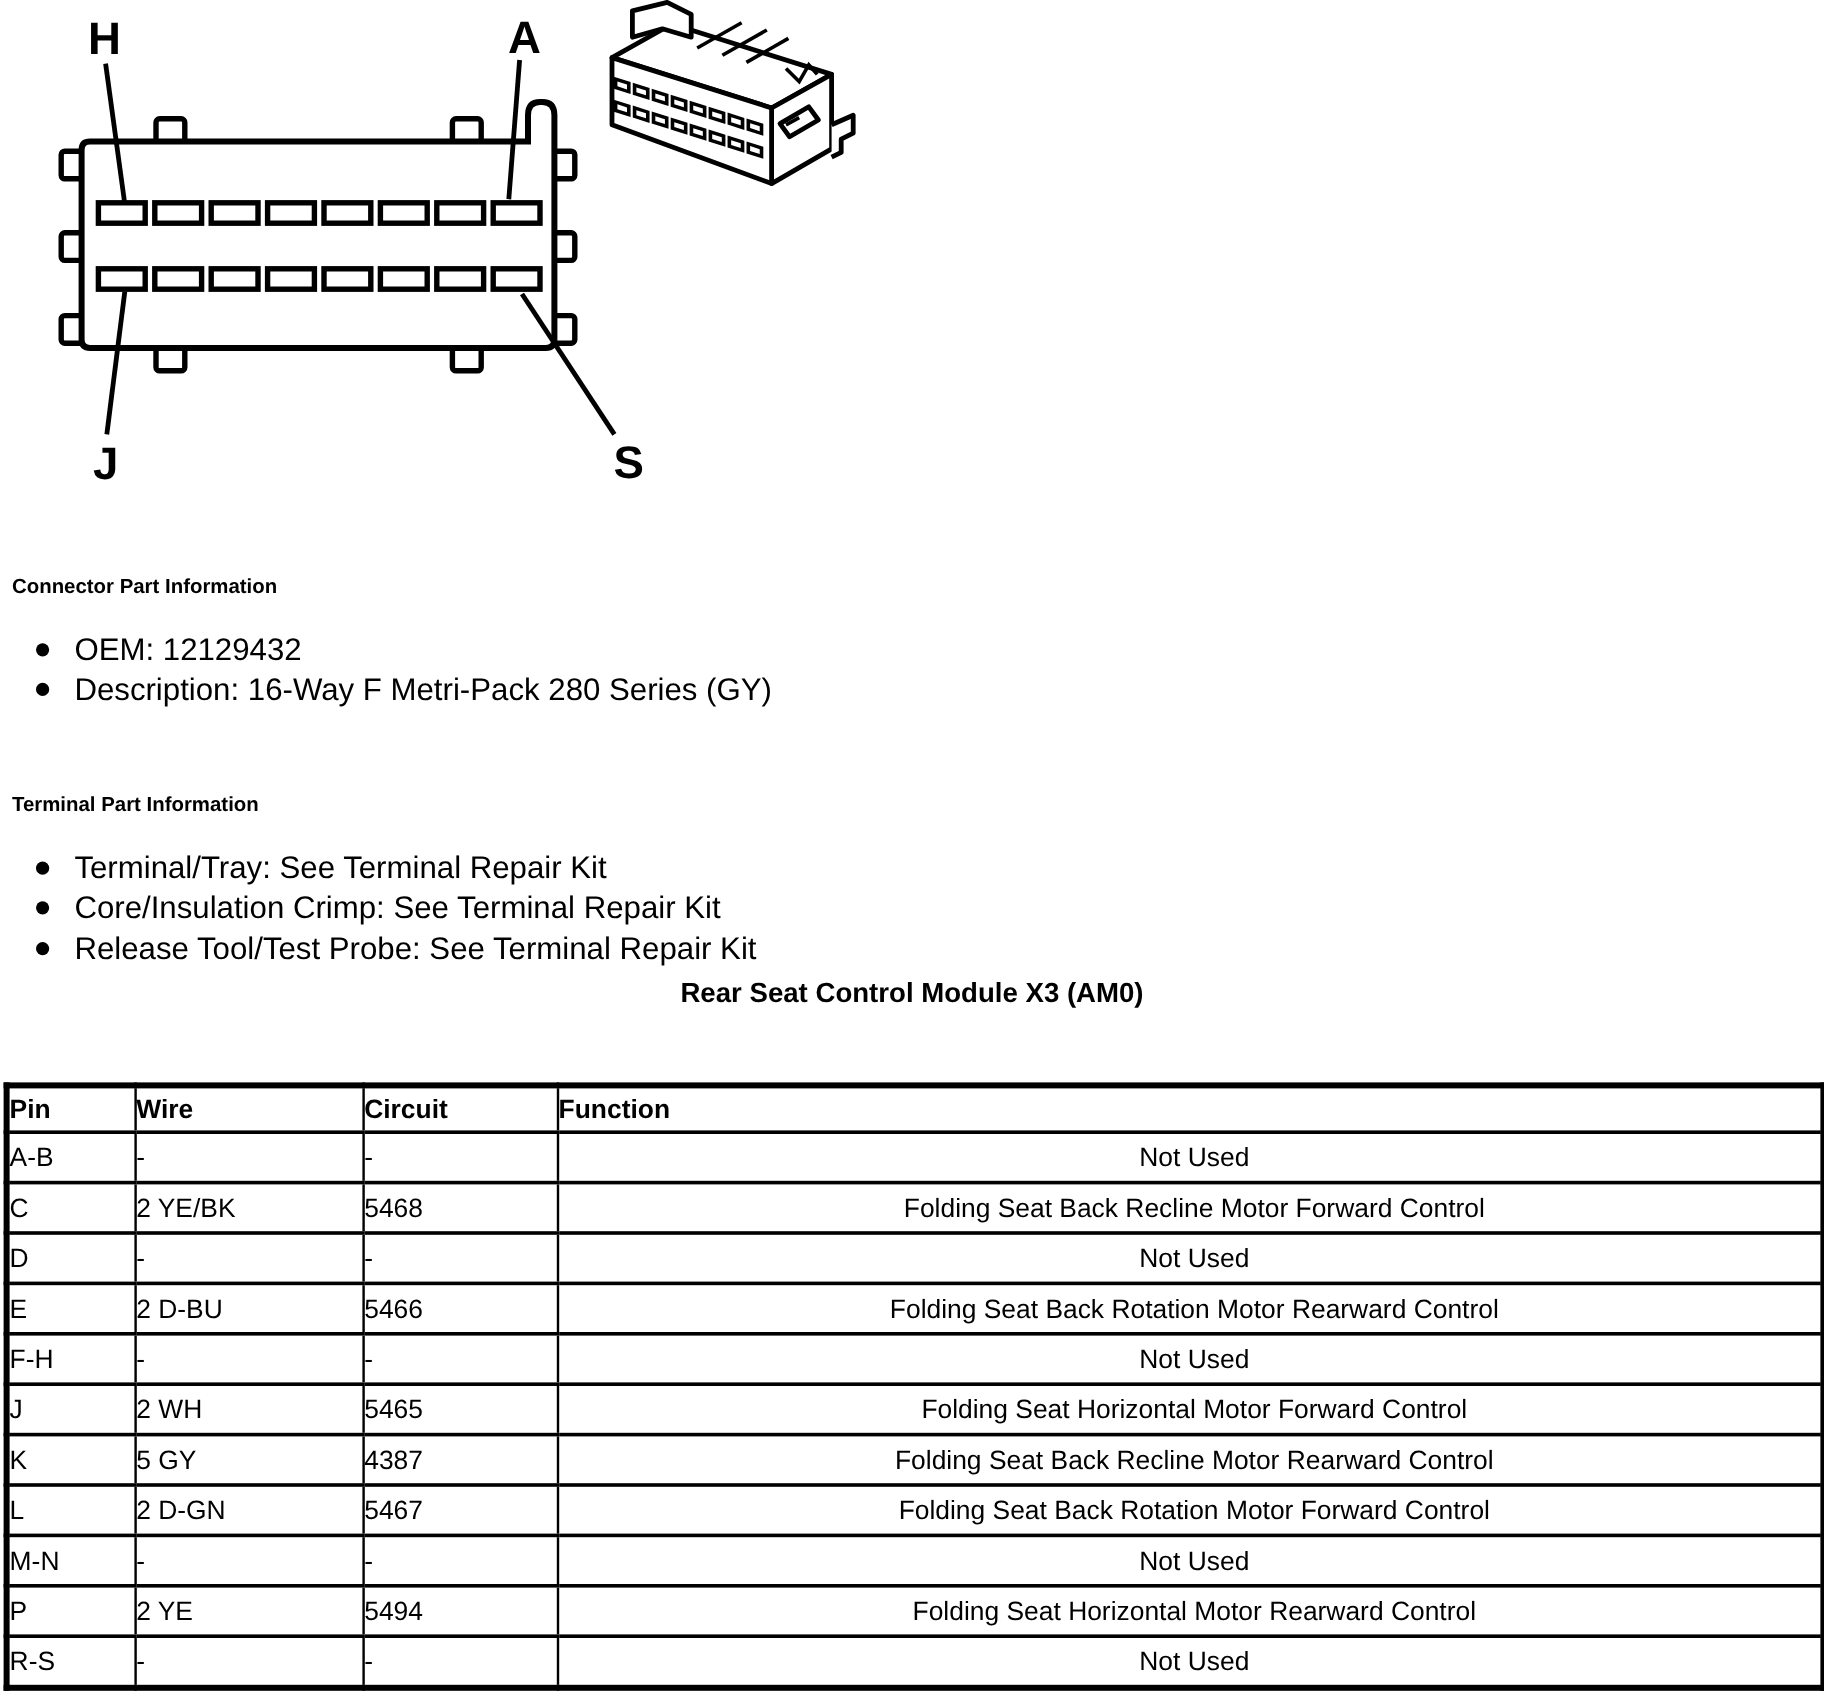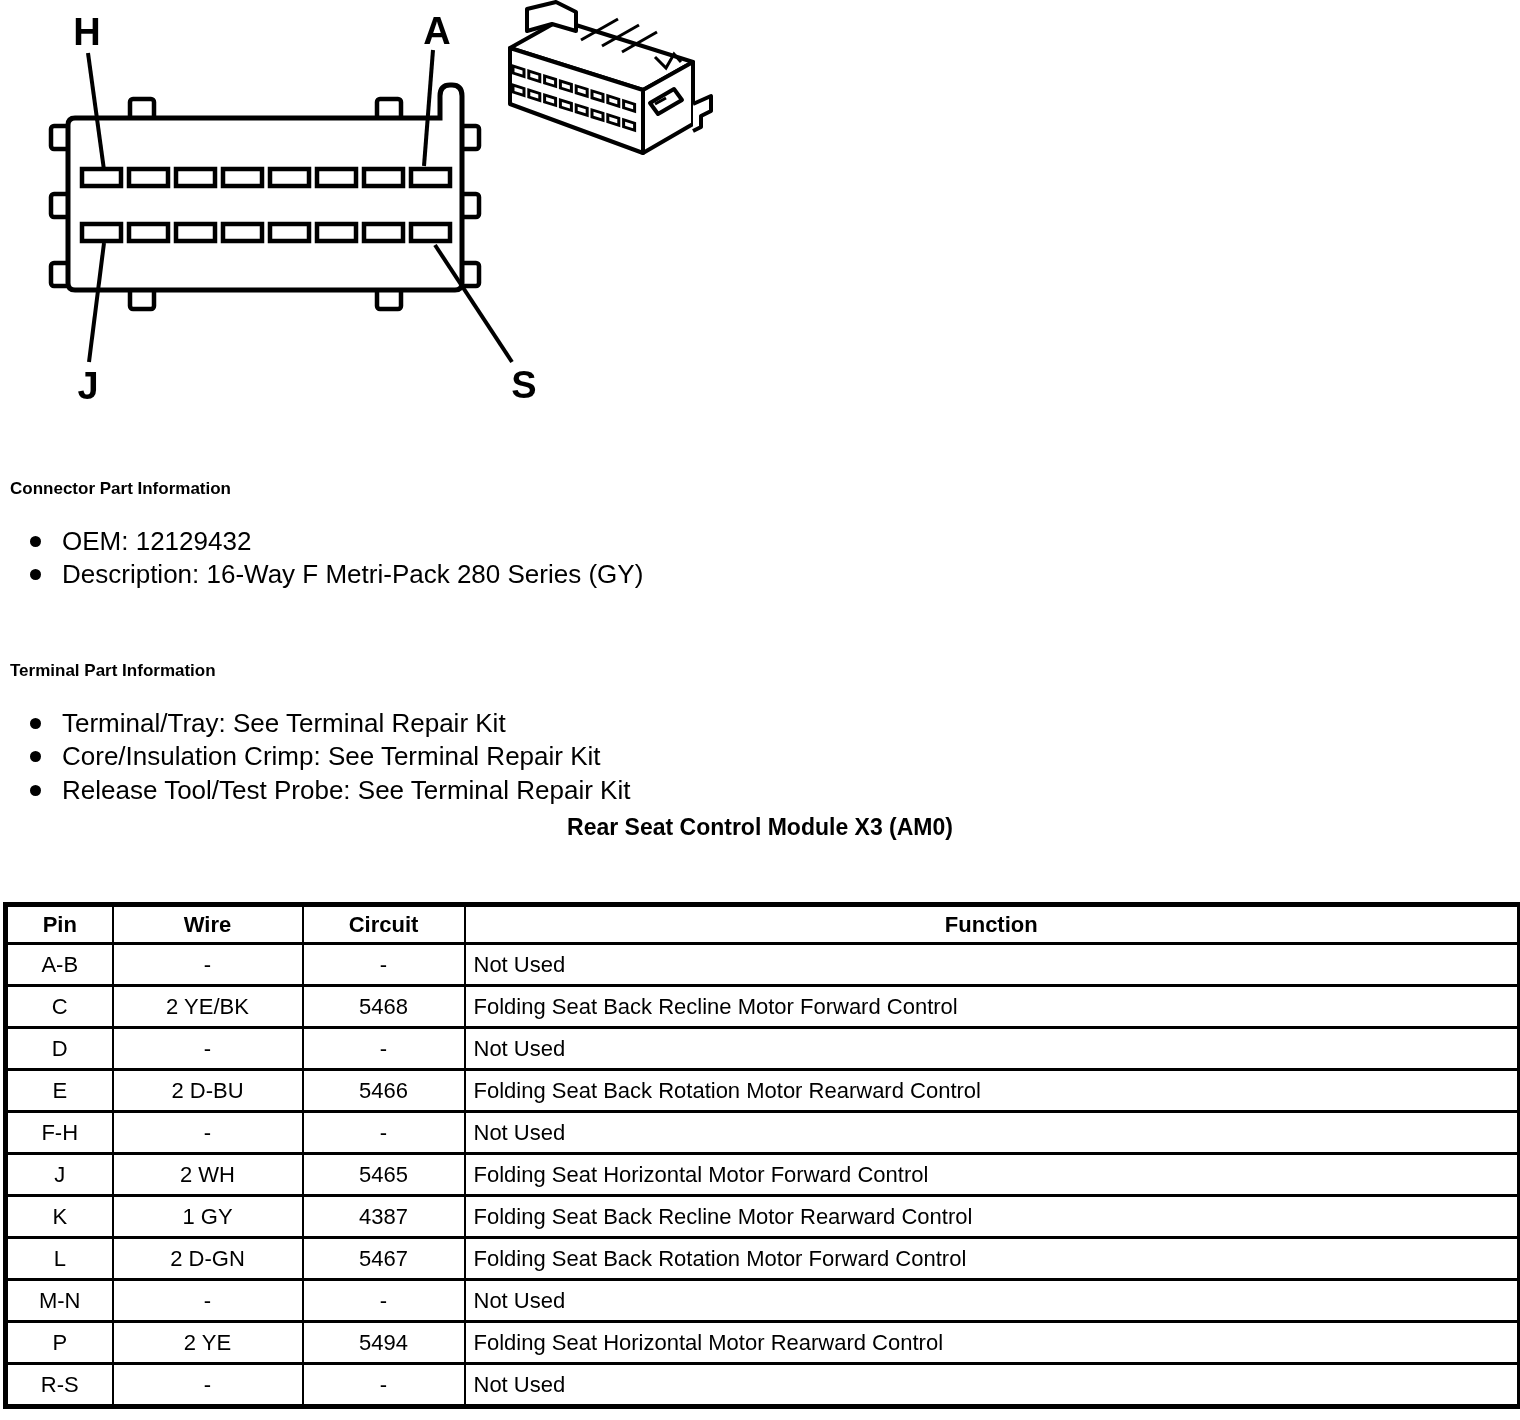--- a/index.html
+++ b/index.html
@@ -23,25 +23,25 @@
     position:absolute;left:3px;top:814px;width:1514px;
     text-align:center;font-size:23px;font-weight:bold;
   }
   table.pinout{
     position:absolute;left:3px;top:902px;width:1514px;
     border-collapse:collapse;border:5px solid #000;table-layout:fixed;
     font-size:22px;
   }
   table.pinout th, table.pinout td{
     border-style:solid;border-color:#000;border-width:3px 2px;
-    padding:0;text-align:center;vertical-align:middle;background:#fff;
+    padding:0;text-align:left;vertical-align:middle;background:#fff;
   }
   table.pinout th{height:35px;font-weight:bold;}
   table.pinout td{height:39px;}
-  table.pinout td.fn{text-align:left;padding-left:8px;}
+  table.pinout td.fn{text-align:center;padding-left:8px;}
   col.c-pin{width:107px;} col.c-wire{width:190px;} col.c-circ{width:162px;} col.c-fn{width:1055px;}
 </style>
 </head>
 <body>
 
 <div class="page">
 
   <svg class="diagram" width="760" height="430" viewBox="0 0 760 430">
 
     <g>
@@ -224,21 +224,21 @@
         <td class="fn">Not Used</td>
       </tr>
       <tr>
         <td>J</td>
         <td>2 WH</td>
         <td>5465</td>
         <td class="fn">Folding Seat Horizontal Motor Forward Control</td>
       </tr>
       <tr>
         <td>K</td>
-        <td>1 GY</td>
+        <td>5 GY</td>
         <td>4387</td>
         <td class="fn">Folding Seat Back Recline Motor Rearward Control</td>
       </tr>
       <tr>
         <td>L</td>
         <td>2 D-GN</td>
         <td>5467</td>
         <td class="fn">Folding Seat Back Rotation Motor Forward Control</td>
       </tr>
       <tr>

